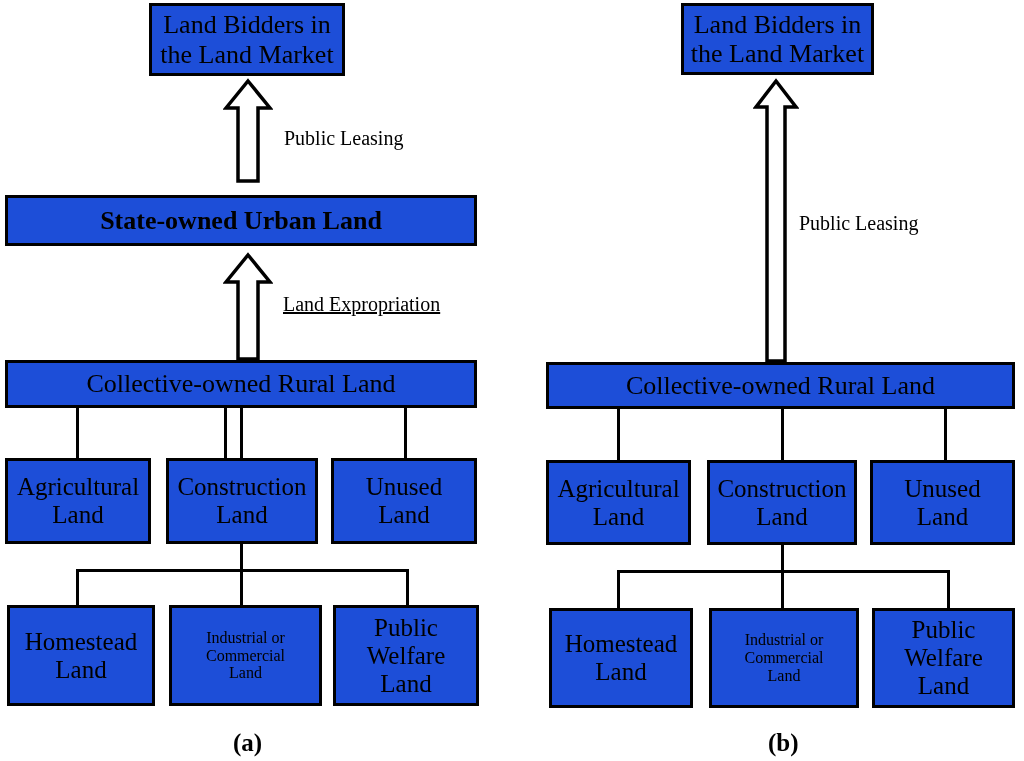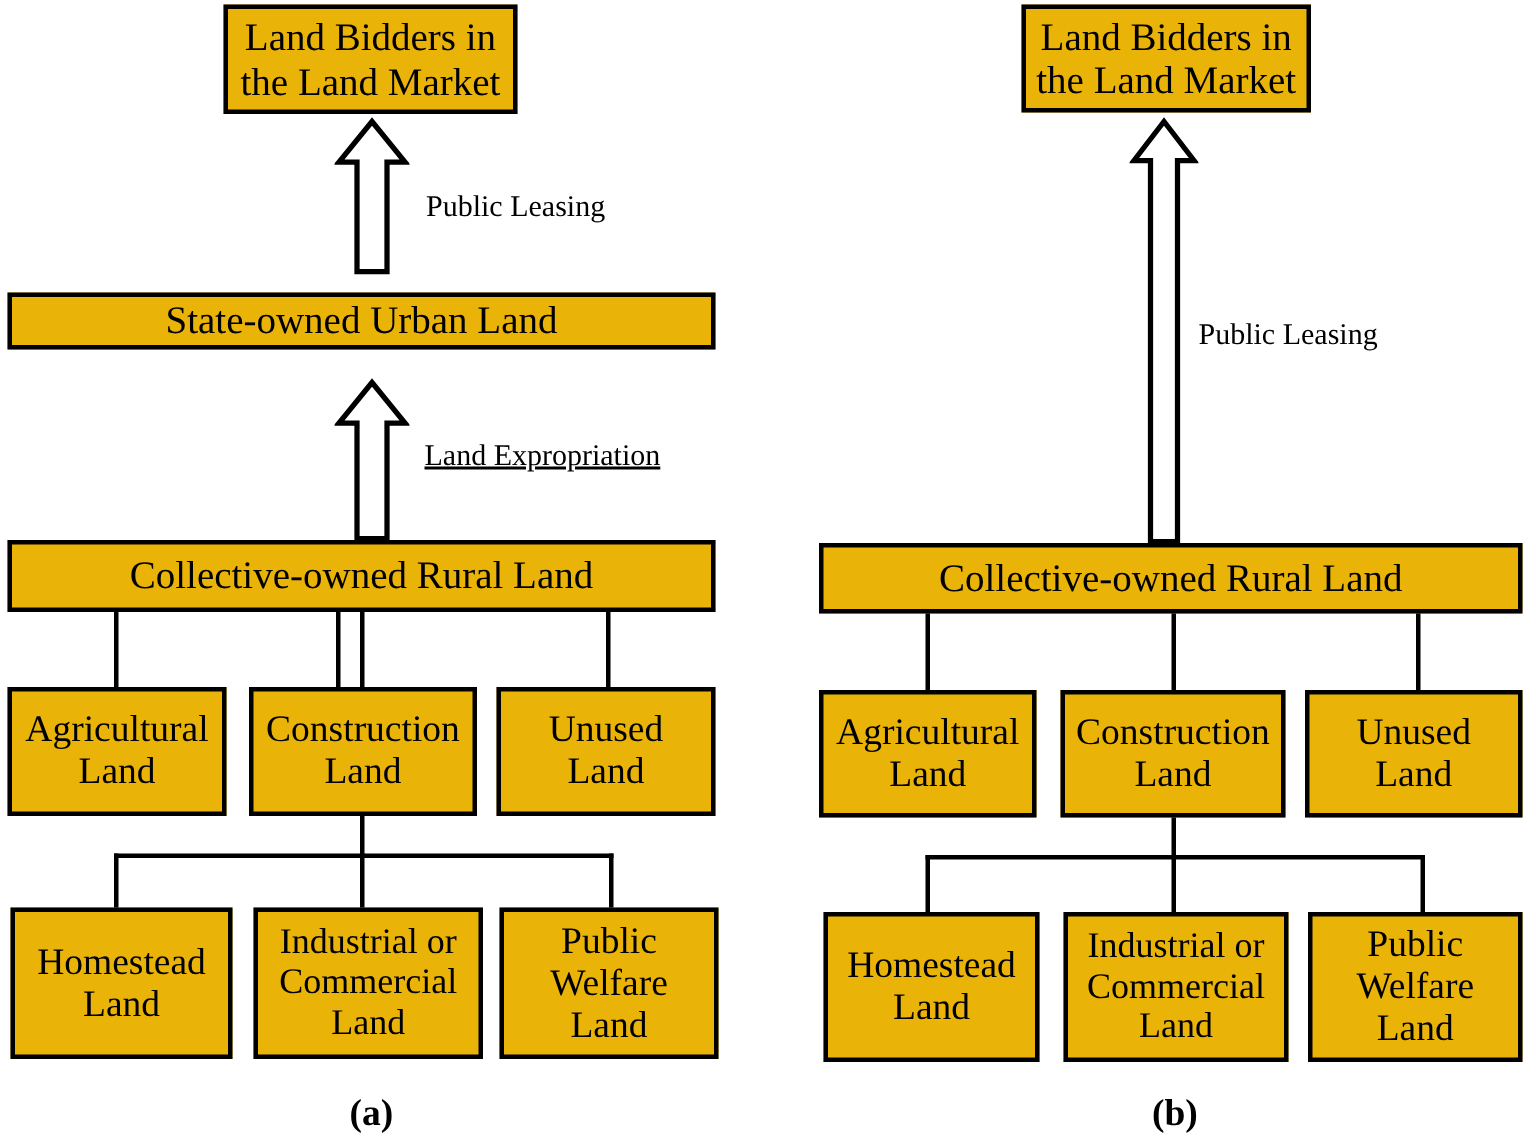--- a/index.html
+++ b/index.html
@@ -15,35 +15,35 @@
     position: relative;
     width: 1024px;
     height: 761px;
     background: #ffffff;
     overflow: hidden;
   }
   .node {
     position: absolute;
     box-sizing: border-box;
     border: 3px solid #000000;
-    background: #eab308;
+    background: #1d4ed8;
     display: flex;
     align-items: center;
     justify-content: center;
     text-align: center;
     line-height: 1.12;
     z-index: 3;
   }
   .node-text {
     display: block;
     white-space: pre-line;
   }
   .t26 { font-size: 26px; }
   .t25 { font-size: 25px; }
-  .t24 { font-size: 24px; }
+  .t24 { font-size: 16px; }
   .edge {
     position: absolute;
     background: #000000;
     z-index: 1;
   }
   .edge-v { width: 3px; }
   .edge-h { height: 3px; }
   .flow-label {
     position: absolute;
     font-size: 20px;
@@ -89,21 +89,21 @@
     <svg width="50" height="110" viewBox="0 0 50 110">
       <polygon points="25,3 47,30 35,30 35,107 15,107 15,30 3,30" fill="#ffffff" stroke="#000000" stroke-width="3.5" stroke-linejoin="miter"></polygon>
     </svg>
   </div>
 
   <div class="node t26" style="left:149px; top:3px; width:196px; height:73px;">
     <span class="node-text">Land Bidders in
 the Land Market</span>
   </div>
 
-  <div class="node t26" style="left:5px; top:195px; width:472px; height:38px;">
+  <div class="node t26" style="left:5px; top:195px; width:472px; height:51px;font-weight:bold;">
     <span class="node-text">State-owned Urban Land</span>
   </div>
 
   <div class="node t26" style="left:5px; top:360px; width:472px; height:48px;">
     <span class="node-text">Collective-owned Rural Land</span>
   </div>
 
   <div class="node t25" style="left:5px; top:458px; width:146px; height:86px;">
     <span class="node-text">Agricultural
 Land</span>

